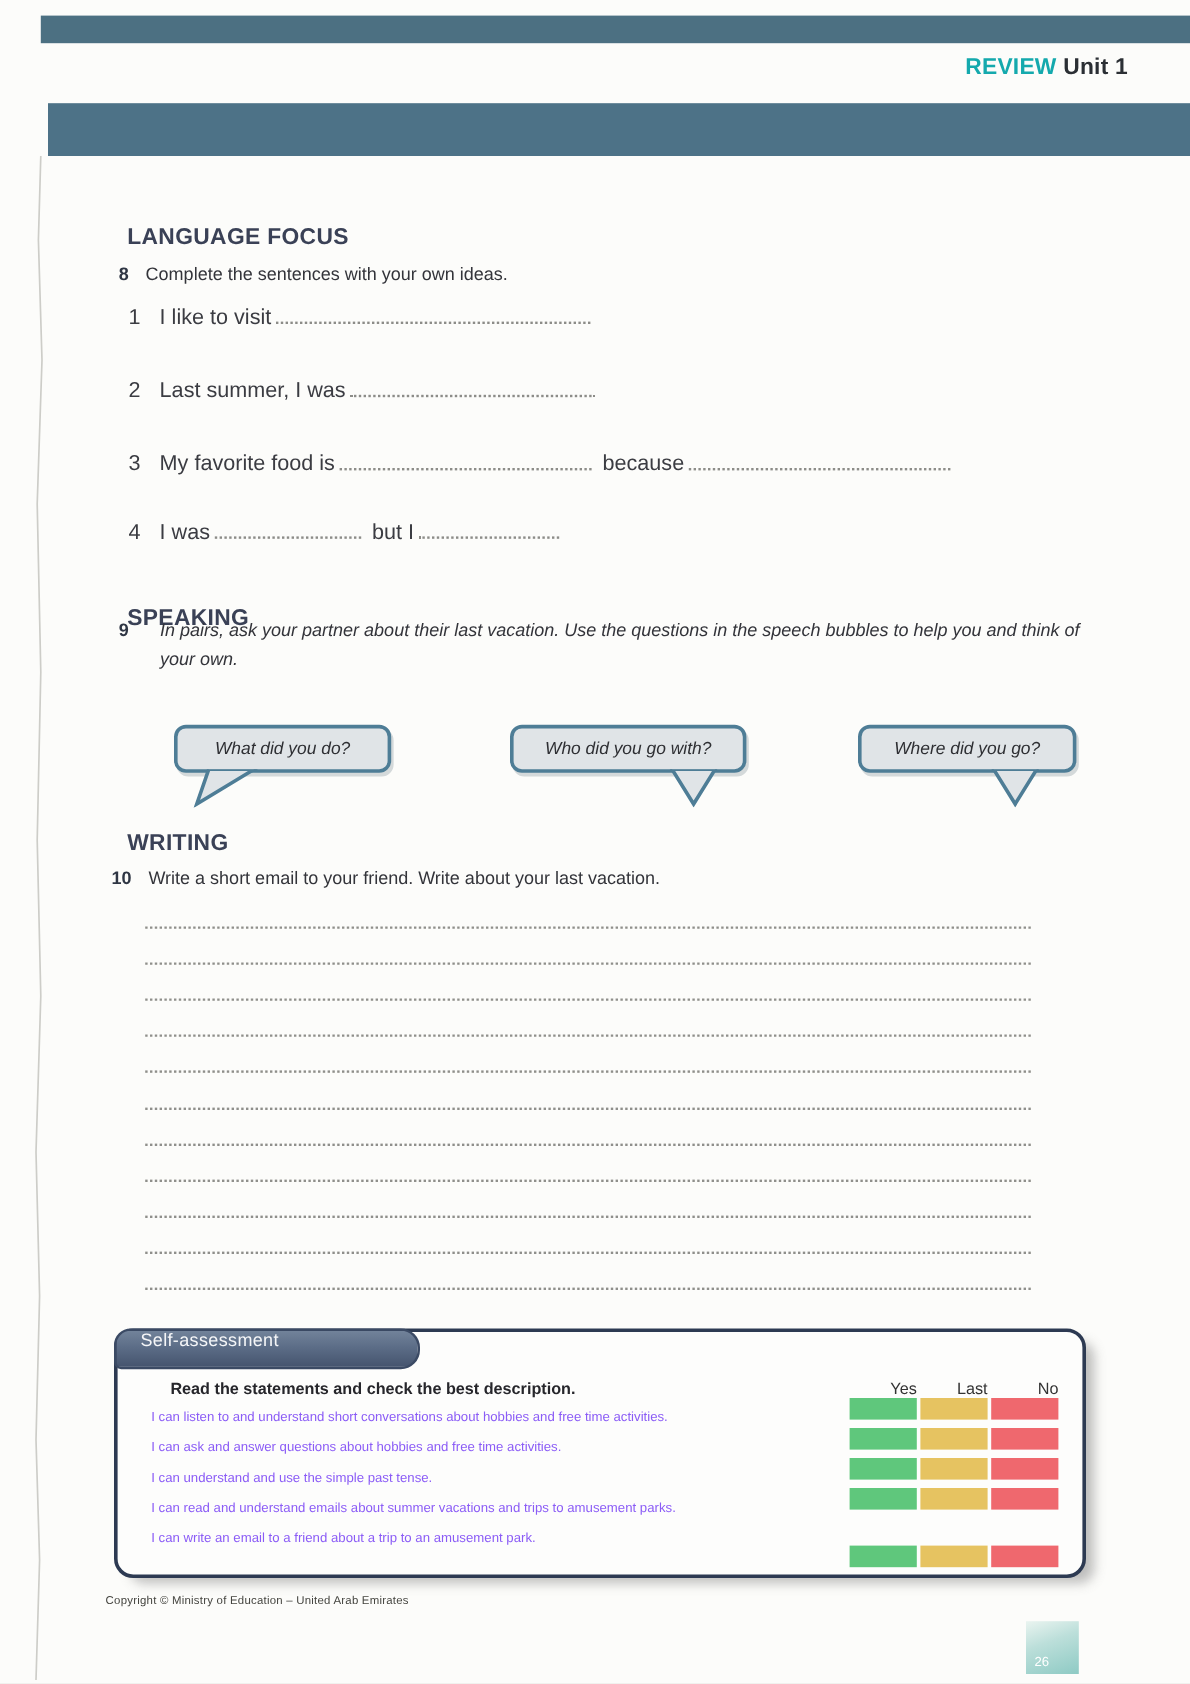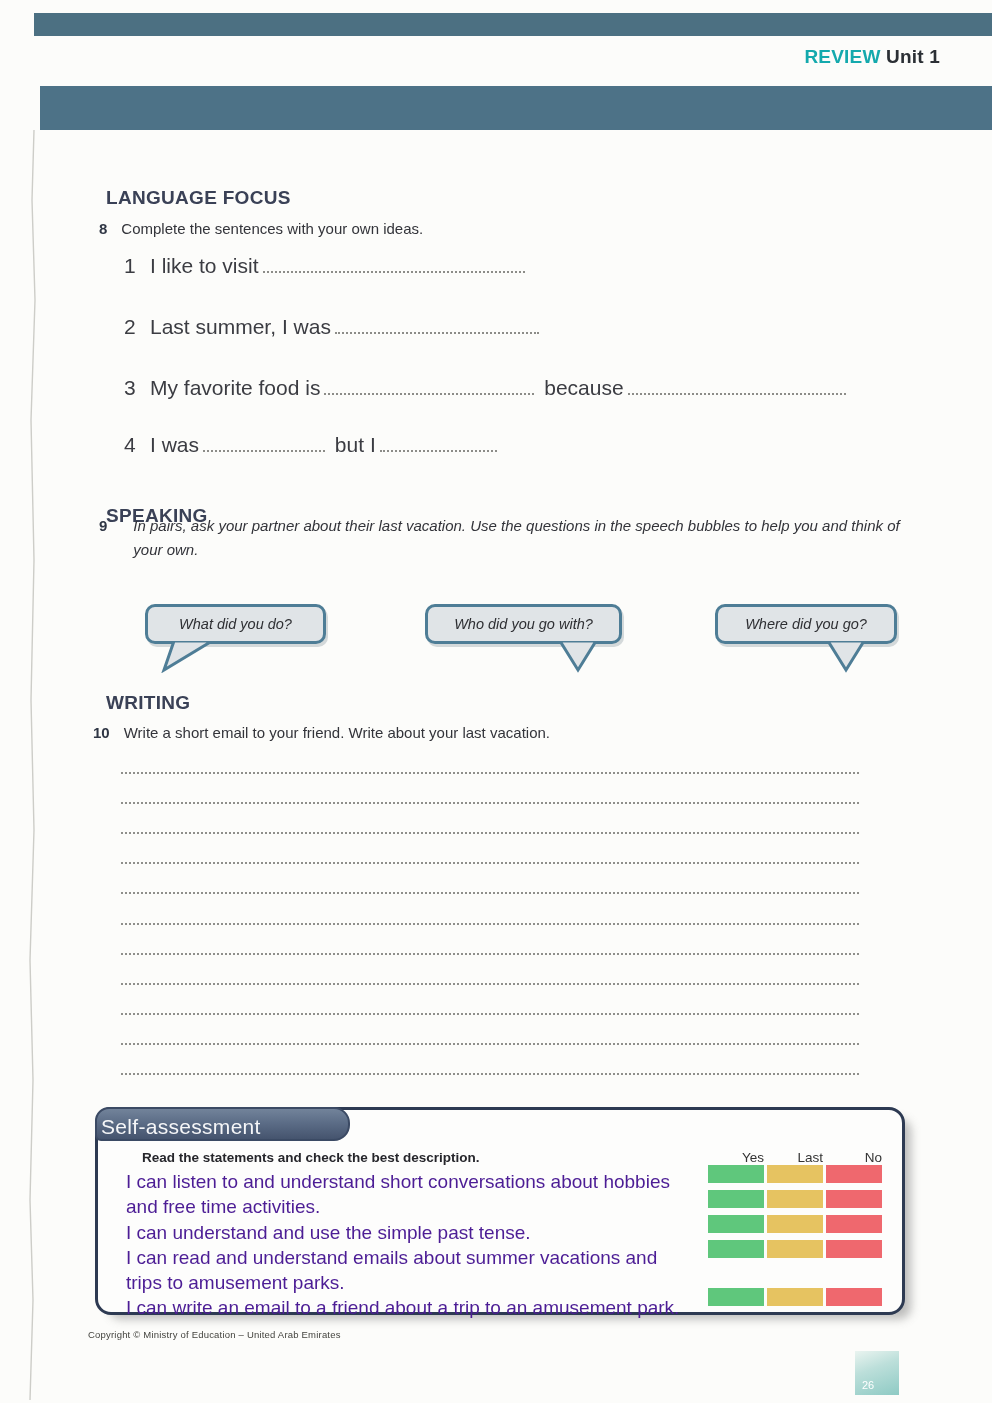--- a/index.html
+++ b/index.html
@@ -28,21 +28,21 @@
 
   .ex-row { position:absolute; font-size:15px; color:#33343a; }
   .ex-num { font-weight:bold; color:#2f3644; }
   .ex8 { top:220px; left:99px; }
   .ex9 { top:514px; left:99px; width:820px; line-height:24px; }
   .ex10 { top:724px; left:93px; }
   .ex-row .ex-text { margin-left:14px; }
   .ex9 .ex-text { display:inline-block; width:780px; vertical-align:top; margin-left:26px;font-style:italic; }
 
   
-  .sentence { position:absolute; left:124px; font-size:21px; color:#3b3c42; }
+  .sentence { position:absolute; left:107px; font-size:18px; color:#3b3c42; }
   .s1 { top:254px; } .s2 { top:315px; } .s3 { top:376px; } .s4 { top:433px; }
   .s-num { display:inline-block; width:26px; color:#3b3c42; }
   .blank { display:inline-block; height:13px; border-bottom:2px dotted #8c8c88; vertical-align:baseline; margin:0 4px; }
   .b1a { width:262px; } .b2a { width:204px; }
   .b3a { width:210px; } .b3b { width:218px; }
   .b4a { width:122px; } .b4b { width:117px; }
 
   
   .bubble { position:absolute; top:604px; height:40px; background:#e0e4e7;
     border:3px solid #4e7d96; border-radius:10px; display:flex; align-items:center;
@@ -60,24 +60,24 @@
   .writing-lines { position:absolute; left:121px; top:772px; width:738px; height:310px; }
   .wline { position:absolute; left:0; width:100%; height:0; border-top:2px dotted #8f8f8b; }
 
   
   .sa-panel { position:absolute; left:95px; top:1107px; width:810px; height:208px;
     background:#fdfdfc; border:3px solid #2d3a52; border-radius:16px;
     box-shadow:10px 8px 10px -4px rgba(110,110,110,.45); }
   .sa-tab { position:absolute; left:-3px; top:-3px; width:255px; height:34px;
     background:linear-gradient(#72839a 0%, #5c6d87 45%, #45546e 100%);
     border:2px solid #3b4a64; border-radius:14px 16px 16px 6px;
-    display:flex; align-items:flex-end; padding-left:4px;
-    color:#f5f6f8; font-size:21px; letter-spacing:.3px; }
+    display:flex; align-items:flex-start; padding-left:20px;
+    color:#f5f6f8; font-size:15px; letter-spacing:.3px; }
   .sa-instruction { position:absolute; left:28px; top:40px; font-size:13.5px; font-weight:bold; color:#26262b;margin-left:16px; }
-  .sa-statements { position:absolute; left:28px; top:59px; font-size:19px; line-height:25.3px; color:#4c1d95; width:560px; }
+  .sa-statements { position:absolute; left:28px; top:59px; font-size:11px; line-height:25.3px; color:#8b5cf6; width:560px; }
   .sa-cols { position:absolute; left:610px; top:40px; width:174px; font-size:13.5px; color:#333; }
   .sa-col { position:absolute; top:0; width:56px; text-align:right; }
   .c-yes { left:0; } .c-maybe { left:59px; } .c-no { left:118px; }
   .sa-bars { position:absolute; left:610px; top:0; width:174px; height:208px; }
   .bar-row { position:absolute; left:0; display:flex; gap:3px; }
   .bar-cell { display:inline-block; width:56px; height:18px; }
 
   
   .copyright { position:absolute; left:88px; top:1329px; font-size:9.5px; color:#44443f; letter-spacing:.2px; }
   .page-badge { position:absolute; left:855px; top:1351px; width:44px; height:44px;
@@ -161,20 +161,21 @@
       <div class="wline" style="top: 301px;"></div>
     </div>
 
   <div class="sa-panel">
     <div class="sa-tab">
       <span>Self-assessment</span>
     </div>
     <div class="sa-instruction">Read the statements and check the best description.</div>
     <div class="sa-statements">
       <div>I can listen to and understand short conversations about hobbies and free time activities.</div>
+      <div>I can ask and answer questions about hobbies and free time activities.</div>
       <div>I can understand and use the simple past tense.</div>
       <div>I can read and understand emails about summer vacations and trips to amusement parks.</div>
       <div>I can write an email to a friend about a trip to an amusement park.</div>
     </div>
     <div class="sa-cols">
       <span class="sa-col c-yes">Yes</span>
       <span class="sa-col c-maybe">Last</span>
       <span class="sa-col c-no">No</span>
     </div>
     <div class="sa-bars">

